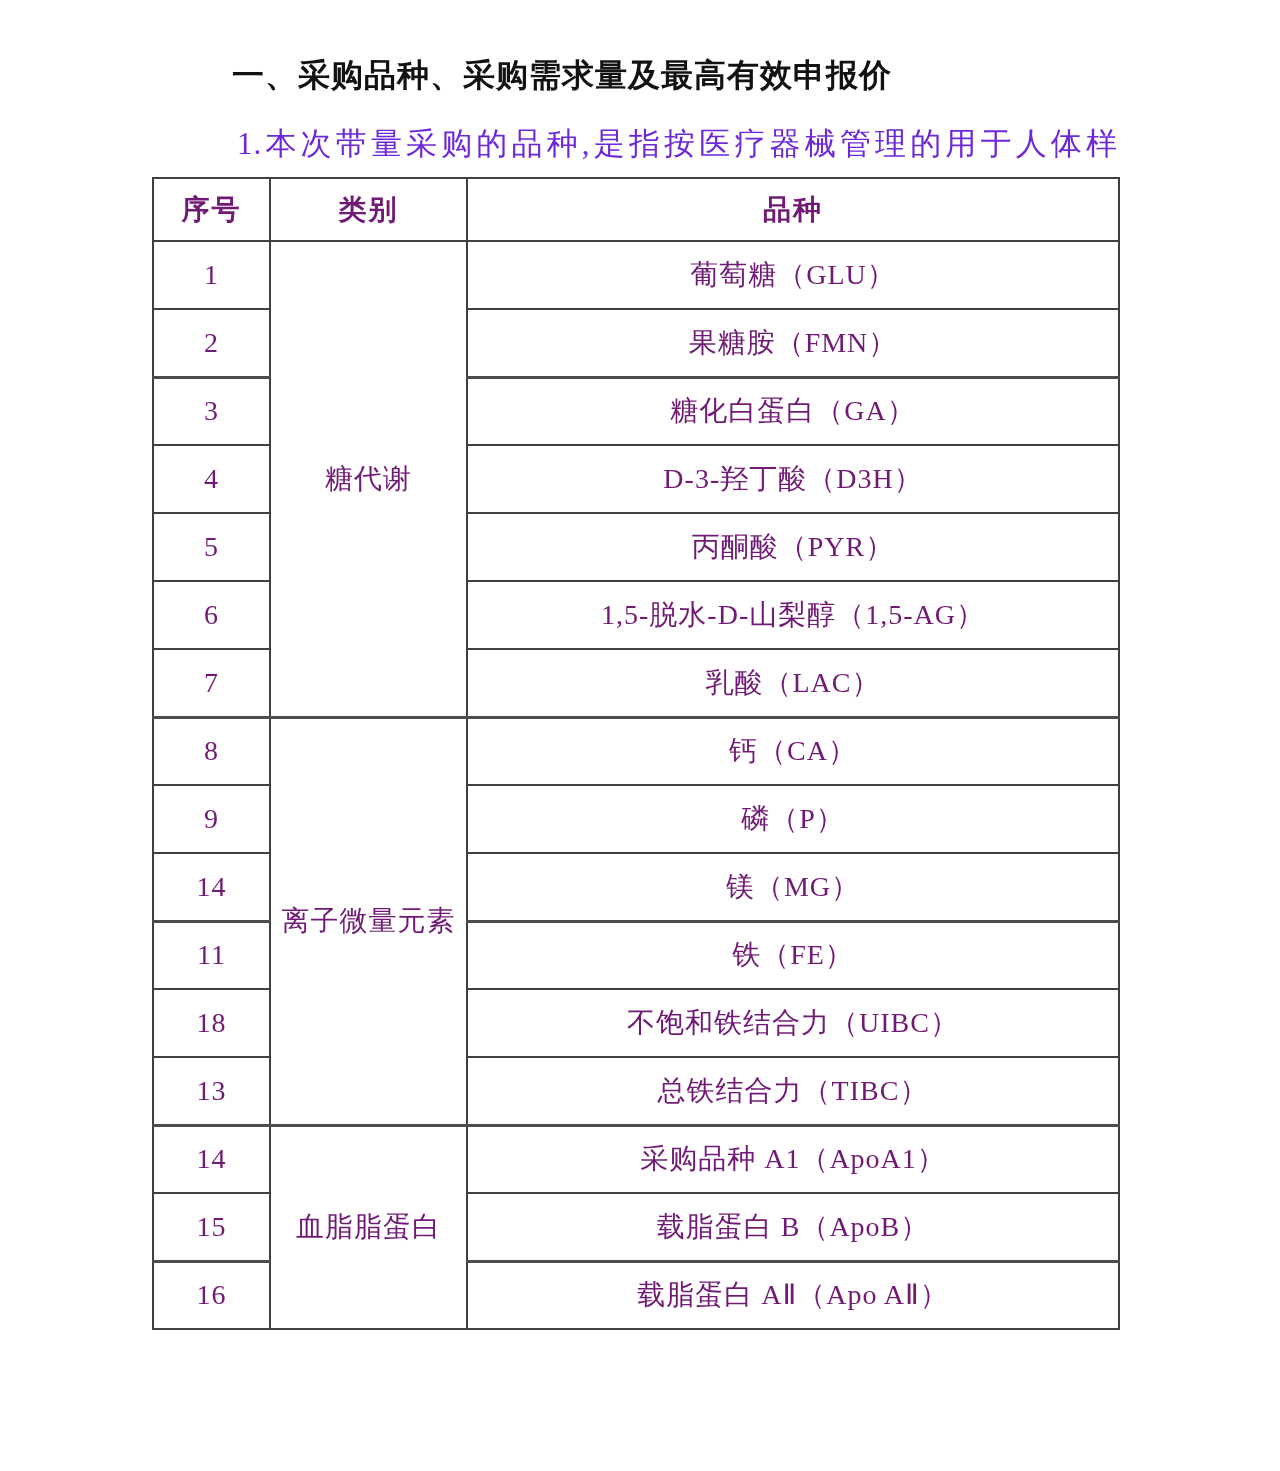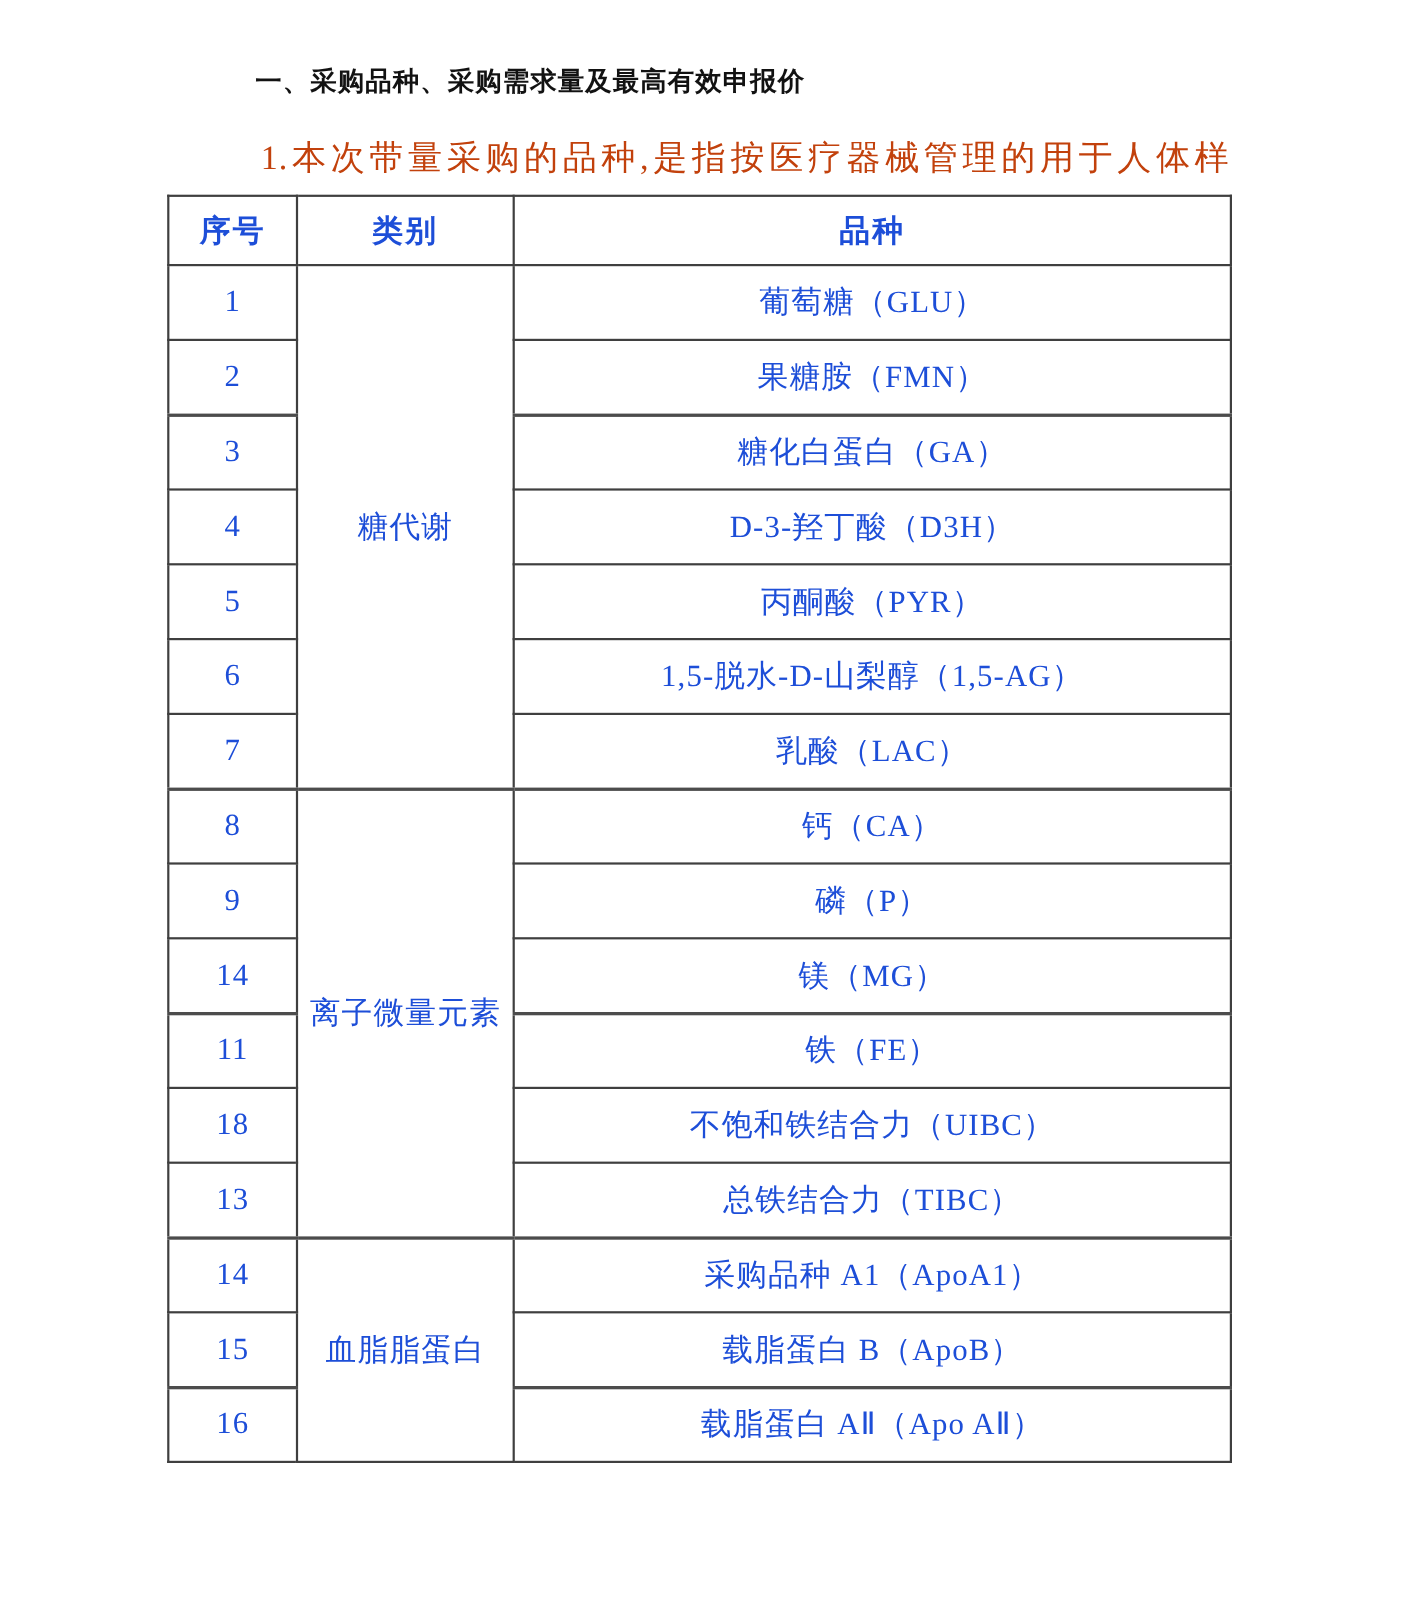--- a/index.html
+++ b/index.html
@@ -11,21 +11,21 @@
     color: #1b1b1b;
   }
   .page { width: 1280px; height: 1471px; position: relative; }
   .content { width: 966px; margin-left: 152px; }
 
   .heading {
     margin-top: 52px;
     padding-left: 80px;
     font-family: "Liberation Sans", sans-serif;
     font-weight: bold;
-    font-size: 24px;
+    font-size: 32px;
     line-height: 46px;
     letter-spacing: 1px;
     color: #121212;
     white-space: nowrap;
   }
   .subheading {
     margin-top: 34px;
     padding-left: 84px;
     font-family: "Liberation Serif", serif;
     font-weight: bold;
@@ -35,38 +35,38 @@
     letter-spacing: 4px;
     color: #161616;
     white-space: nowrap;
   }
   .para-line {
     font-size: 31px;
     line-height: 67px;
     letter-spacing: 1px;
     text-align: justify;
     text-align-last: justify;
-    color: #c2410c;
+    color: #6d28d9;
   }
   .para-line.first { margin-top: 12px; padding-left: 85px; }
 
   table.catalog {
     width: 966px;
     margin-top: 0px;
     border-collapse: collapse;
     table-layout: fixed;
   }
   table.catalog th, table.catalog td {
     border: 2px solid #3f3f3f;
     text-align: center;
     vertical-align: middle;
     font-family: "Liberation Serif", serif;
     font-size: 28px;
     letter-spacing: 1px;
-    color: #1d4ed8;
+    color: #701a75;
     overflow: hidden;
     white-space: nowrap;
   }
   table.catalog th { height: 63px; font-weight: bold; letter-spacing: 2px; }
   table.catalog td { height: 68px; font-weight: normal; }
   col.col-no  { width: 117px; }
   col.col-cat { width: 197px; }
   col.col-var { width: 652px; }
   tr.hv td { border-top-width: 3px; border-top-color: #4c4c4c; }
 </style>

